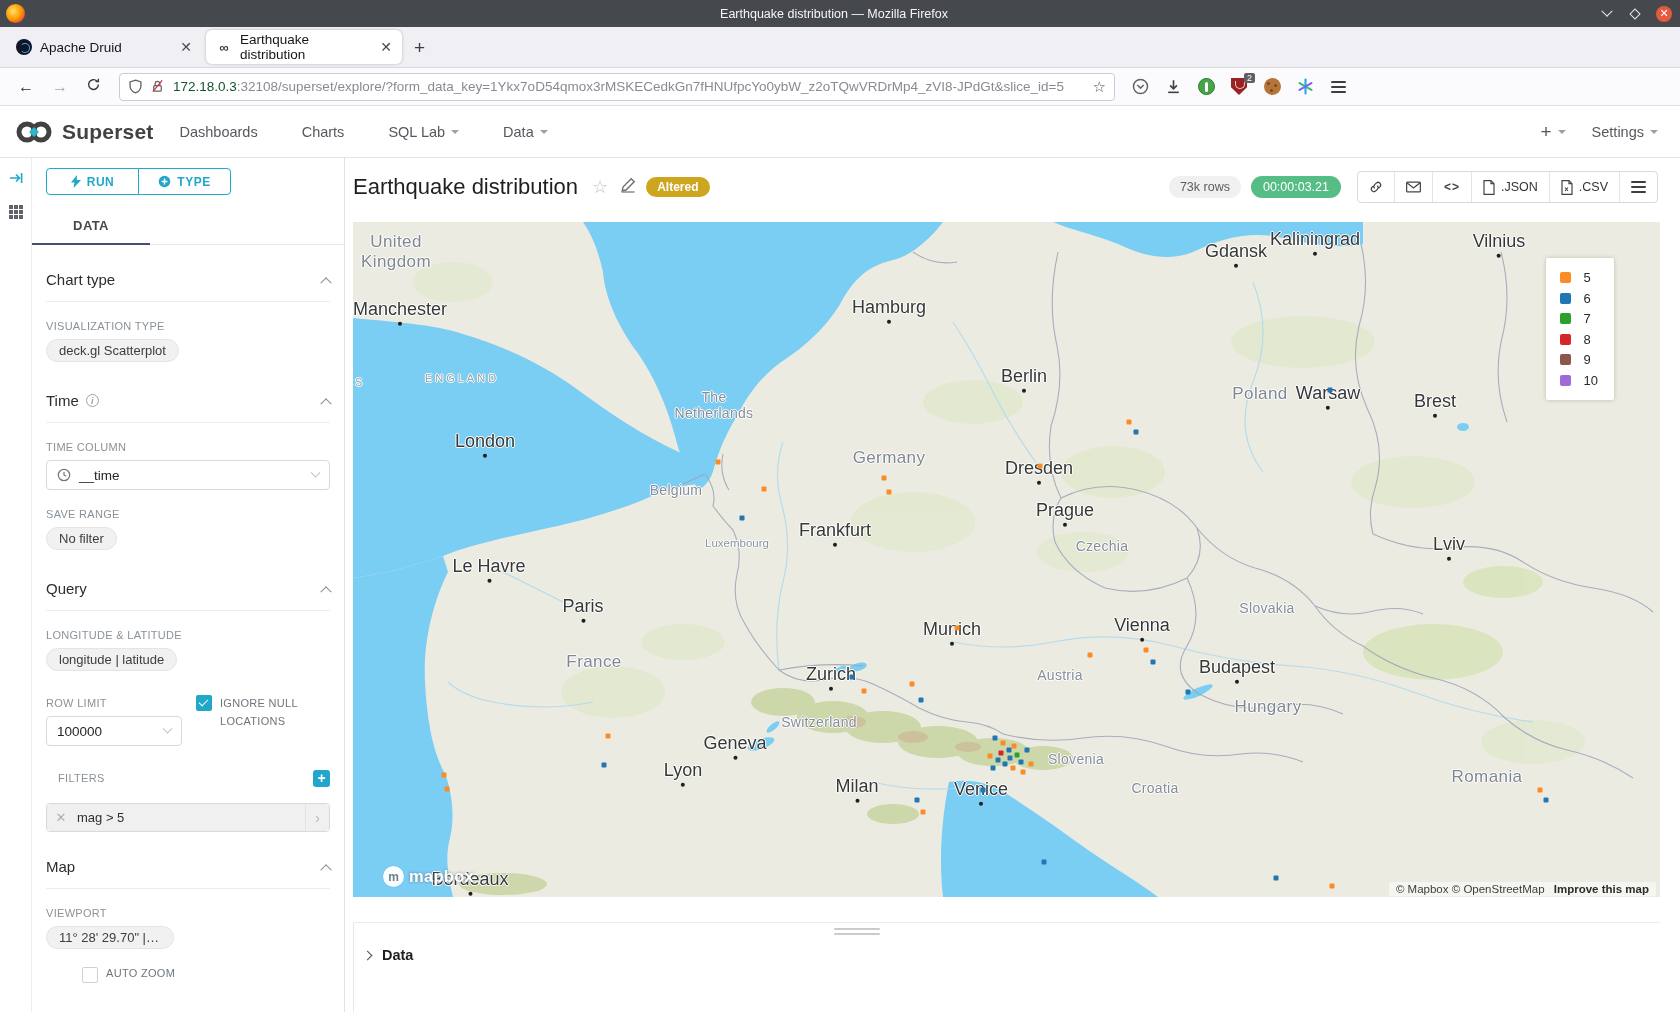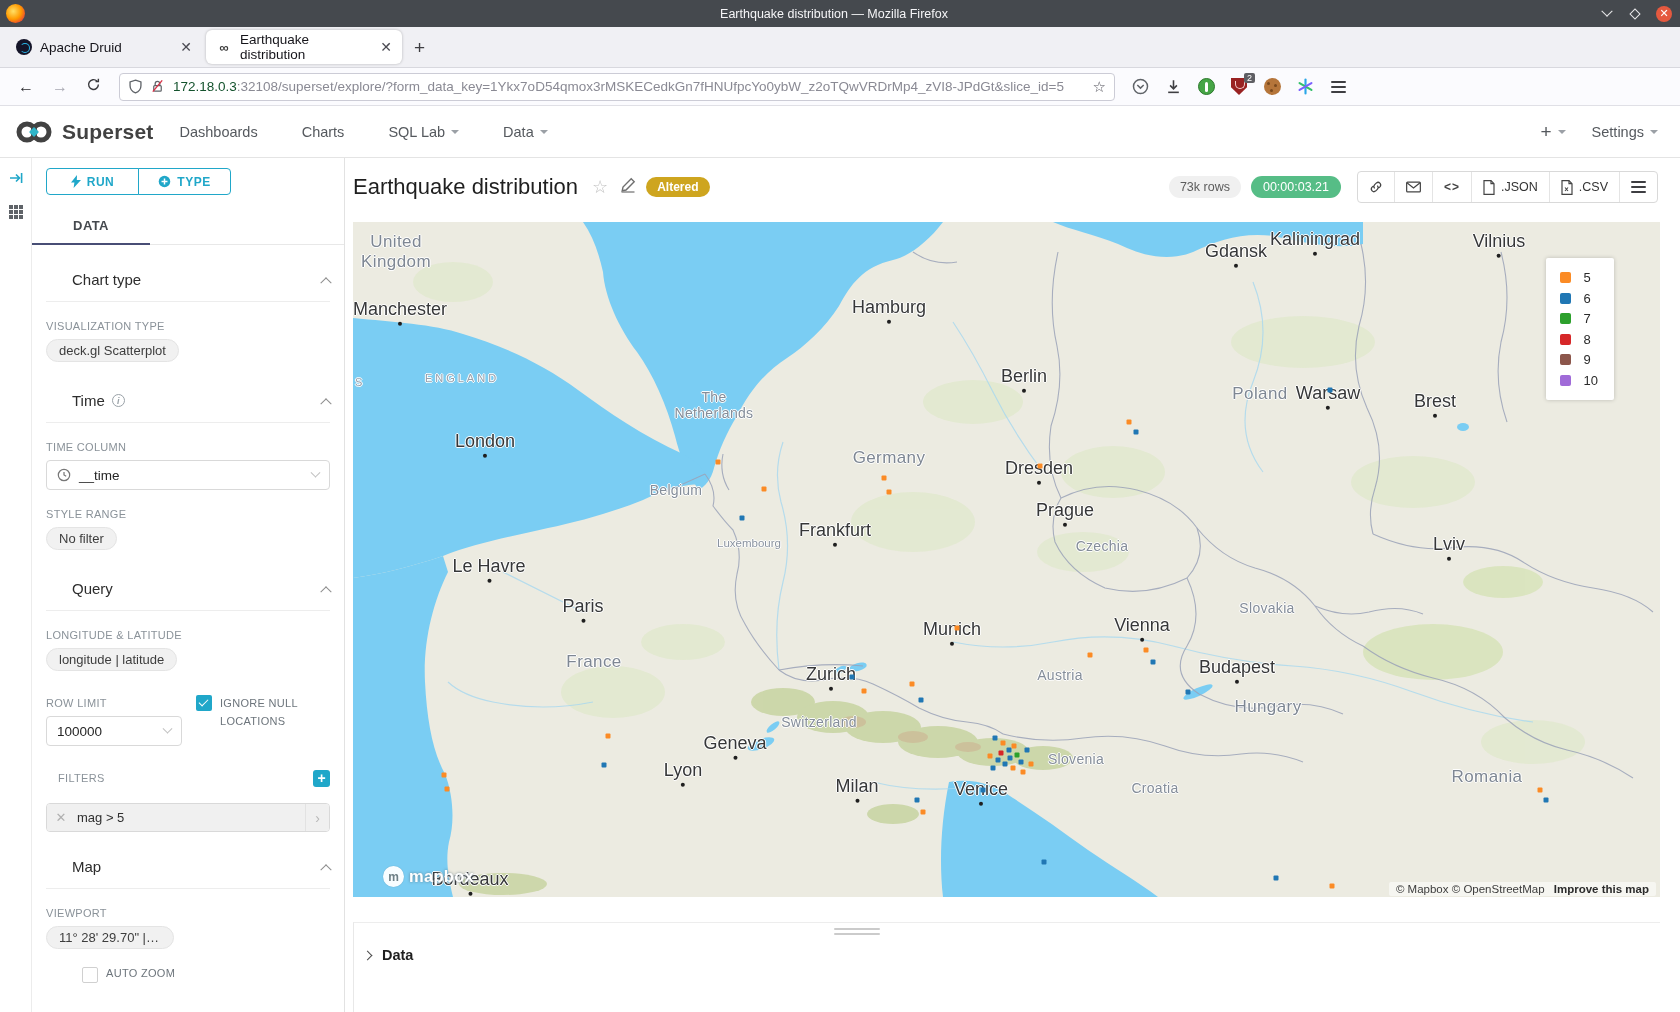--- a/index.html
+++ b/index.html
@@ -76,21 +76,21 @@
   .btn{height:27px;border:1px solid var(--primary);color:var(--primary);background:#fff;font-size:12px;
     font-weight:700;letter-spacing:.5px;display:flex;align-items:center;justify-content:center;gap:6px;width:93px;}
   .btn.run{border-radius:4px 0 0 4px;}
   .btn.save{border-radius:0 4px 4px 0;margin-left:-1px;}
 
   .tabsrow{margin:14px -14px 0 -14px;border-bottom:1px solid #e8e8e8;display:flex;}
   .ptab{width:118px;text-align:center;padding:9px 0 10px 0;font-size:13px;font-weight:600;color:#45494e;
     letter-spacing:.4px;border-bottom:2.5px solid var(--tab-ink);margin-bottom:-1px;}
 
   .sec-head{display:flex;align-items:center;margin-top:26px;padding-bottom:13px;border-bottom:1px solid #ededed;}
-  .sec-title{font-size:15px;color:#2d2d2d;font-weight:500;display:flex;align-items:center;gap:7px;margin-left:26px;}
+  .sec-title{font-size:15px;color:#2d2d2d;font-weight:500;display:flex;align-items:center;gap:7px;}
   .sec-chev{margin-left:auto;width:8px;height:8px;border-right:1.6px solid #8d8d8d;border-bottom:1.6px solid #8d8d8d;}
   .up{transform:rotate(-135deg) translate(-2px,-2px);}
   .down{transform:rotate(45deg) translate(-2px,-2px);}
   .sec-head.noline{border-bottom:none;padding-bottom:0;}
 
   .ctl-label{margin:18px 0 7px 0;font-size:11px;color:#8a9299;letter-spacing:.3px;font-weight:500;}
   .pill{display:inline-block;background:#f1f1f1;border:1px solid #e4e4e4;border-radius:12px;
     padding:3px 12px;font-size:13px;color:#3d3d3d;max-width:100%;white-space:nowrap;overflow:hidden;text-overflow:ellipsis;}
   .select{height:30px;border:1px solid #d9d9d9;border-radius:4px;background:#fff;display:flex;
     align-items:center;padding:0 10px;font-size:13.5px;color:#262626;gap:8px;}
@@ -353,21 +353,21 @@
   </div>
   <div class="ctl-label">TIME COLUMN</div>
   <div class="select">
     <svg width="14" height="14" viewBox="0 0 16 16">
         <circle cx="8" cy="8" r="6.5" fill="none" stroke="#777" stroke-width="1.4"></circle>
         <path d="M8 4.5V8l2.5 1.5" fill="none" stroke="#777" stroke-width="1.4"></path>
       </svg>
     <span>__time</span>
     <span class="sel-chev"></span>
   </div>
-  <div class="ctl-label">STYLE RANGE</div>
+  <div class="ctl-label">SAVE RANGE</div>
   <span class="pill">No filter</span>
 
   <div class="sec-head">
     <span class="sec-title">Query</span>
     <span class="sec-chev up"></span>
   </div>
   <div class="ctl-label">LONGITUDE &amp; LATITUDE</div>
   <span class="pill">longitude | latitude</span>
 
   <div class="two-col" style="margin-top:4px;">
@@ -559,21 +559,21 @@
       <div class="mlabel s-lg" style="left: 1134px; top: 555px;">Romania</div>
       <div class="mlabel s-md" style="left: 707px; top: 453px;">Austria</div>
       <div class="mlabel s-md" style="left: 466px; top: 500px;">Switzerland</div>
       <div class="mlabel s-md" style="left: 749px; top: 324px;">Czechia</div>
       <div class="mlabel s-md" style="left: 914px; top: 386px;">Slovakia</div>
       <div class="mlabel s-md" style="left: 723px; top: 537px;">Slovenia</div>
       <div class="mlabel s-md" style="left: 802px; top: 566px;">Croatia</div>
       <div class="mlabel s-md" style="left: 323px; top: 268px;">Belgium</div>
       <div class="mlabel s-md" style="left: 361px; top: 183px;">The
 Netherlands</div>
-      <div class="mlabel s-sm" style="left: 396px; top: 322px;">Luxembourg</div>
+      <div class="mlabel s-sm" style="left: 384px; top: 322px;">Luxembourg</div>
       <div class="mlabel s-region" style="left: 109px; top: 156px;">ENGLAND</div>
       <div class="mlabel s-region" style="left: 2px; top: 160px;">ES</div>
       <div class="mlabel s-city" style="left: 47px; top: 90px;">Manchester</div>
       <div class="mlabel s-city" style="left: 132px; top: 222px;">London</div>
       <div class="mlabel s-city" style="left: 136px; top: 347px;">Le Havre</div>
       <div class="mlabel s-city" style="left: 230px; top: 387px;">Paris</div>
       <div class="mlabel s-city" style="left: 117px; top: 660px;">Bordeaux</div>
       <div class="mlabel s-city" style="left: 330px; top: 551px;">Lyon</div>
       <div class="mlabel s-city" style="left: 536px; top: 88px;">Hamburg</div>
       <div class="mlabel s-city" style="left: 482px; top: 311px;">Frankfurt</div>

